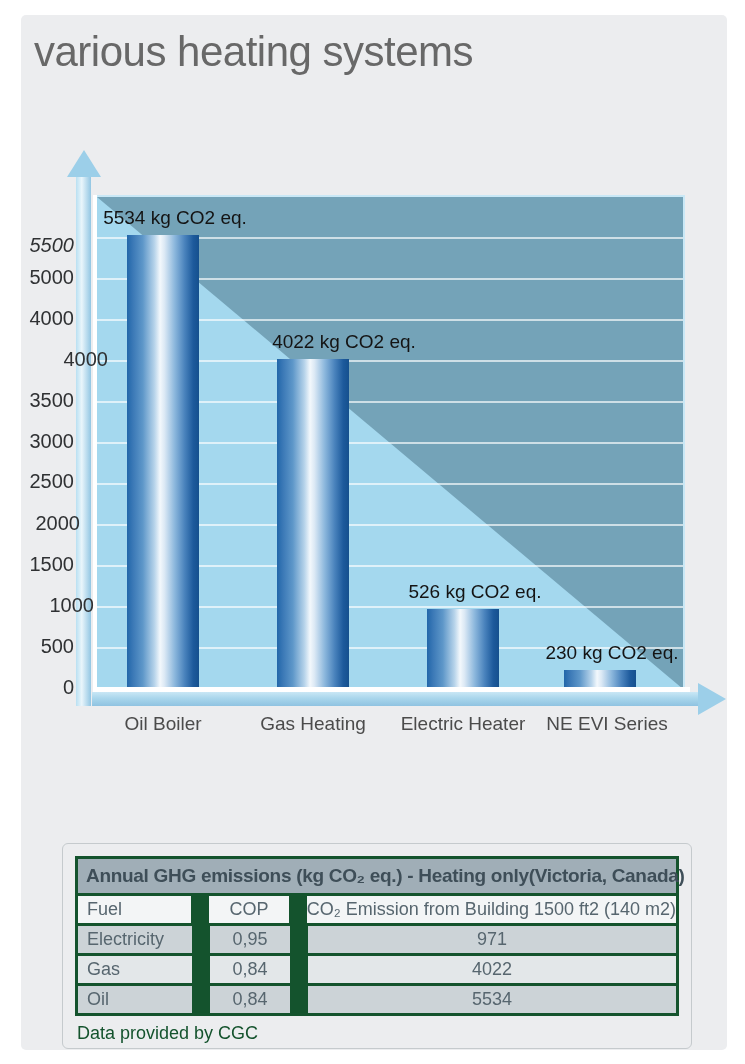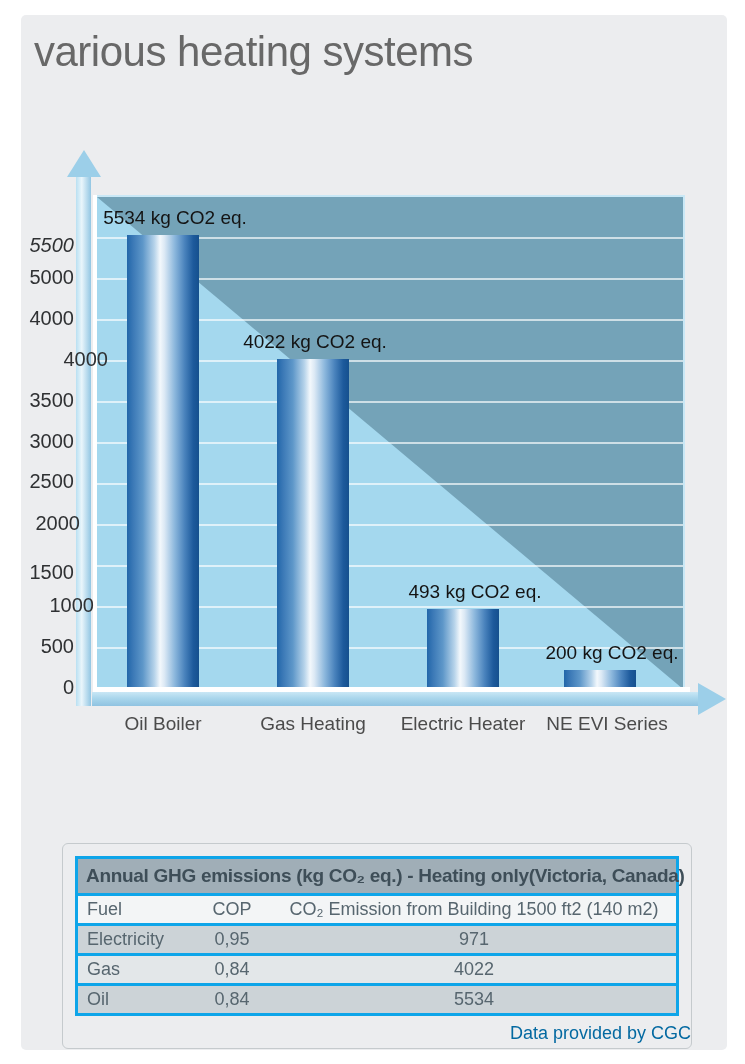--- a/index.html
+++ b/index.html
@@ -32,32 +32,32 @@
   .h-shaft{left:92px;top:692px;width:606px;height:14px;
     background:linear-gradient(180deg,#c9e7f5 0%,#a9d6ec 45%,#8fc3e1 100%);}
   .h-head{left:698px;top:683px;width:0;height:0;border-top:16px solid transparent;
     border-bottom:16px solid transparent;border-left:28px solid #9ccfe9;}
   .ytick{position:absolute;left:0;width:74px;text-align:right;font-size:20px;color:#2f3133;line-height:22px;}
   .vlabel{position:absolute;transform:translateX(-50%);white-space:nowrap;font-size:19px;font-weight:500;color:#141414;line-height:26px;}
   .catlabel{position:absolute;transform:translateX(-50%);white-space:nowrap;font-size:19px;color:#4b4b4b;top:712px;line-height:24px;}
   
   .table-panel{left:62px;top:843px;width:630px;height:206px;background:#ecedef;
     border:1px solid #c5cacd;border-radius:6px;box-sizing:border-box;}
-  .tbl-wrap{margin:12px 12px 0 12px;background:#0ea5e9;padding:3px;display:flex;flex-direction:column;gap:3px;}
+  .tbl-wrap{margin:12px 12px 0 12px;background:#14532d;padding:3px;display:flex;flex-direction:column;gap:3px;}
   .tbl-title{background:#a0aeb7;color:#3e4e58;font-weight:bold;font-size:19px;
     height:34px;line-height:34px;padding-left:8px;white-space:nowrap;letter-spacing:-0.3px;}
-  .trow{display:flex;gap:0;height:27px;}
+  .trow{display:flex;gap:18px;height:27px;}
   .tcell{font-size:18px;color:#57666f;line-height:27px;box-sizing:border-box;}
   .c1{width:114px;text-align:left;padding-left:9px;}
   .c2{width:80px;text-align:center;}
   .c3{flex:1;text-align:center;white-space:nowrap;}
   .row-head .tcell{background:#f3f5f6;}
   .row-dark .tcell{background:#ccd3d7;}
   .row-light .tcell{background:#e3e7e9;}
-  .footnote{margin:7px 0 0 14px;font-size:18px;color:#0369a1;text-align:right;}
+  .footnote{margin:7px 0 0 14px;font-size:18px;color:#14532d;}
 </style>
 </head>
 <body>
 
 <div class="abs panel"></div>
 
 <div class="abs title-block">
   <div class="title-l2 t-rest">various heating systems</div>
 </div>
 
@@ -89,35 +89,35 @@
       </div>
   </div>
   <div class="abs white-left"></div>
   <div class="abs white-base"></div>
   <div class="abs h-shaft"></div>
   <div class="abs h-head"></div>
   <div id="yticks">
       <div class="ytick" style="top: 676px;">0</div>
       <div class="ytick" style="top: 635px;">500</div>
       <div class="ytick" style="top: 594px; margin-left: 20px;">1000</div>
-      <div class="ytick" style="top: 553px; margin-top: 8px;">1500</div>
+      <div class="ytick" style="top: 553px;">1500</div>
       <div class="ytick" style="top: 512px; padding-left: 6px;">2000</div>
       <div class="ytick" style="top: 470px; text-align: right;">2500</div>
       <div class="ytick" style="top: 430px;">3000</div>
       <div class="ytick" style="top: 389px;">3500</div>
       <div class="ytick" style="top: 348px; padding-left: 34px;">4000</div>
       <div class="ytick" style="top: 307px;">4000</div>
       <div class="ytick" style="top: 266px;">5000</div>
       <div class="ytick" style="top: 234px; font-style: italic;">5500</div>
     </div>
   <div id="vlabels">
       <div class="vlabel" style="left: 175px; top: 205.212px;">5534 kg CO2 eq.</div>
-      <div class="vlabel" style="left: 315px; top: 329.196px;">4022 kg CO2 eq.</div>
-      <div class="vlabel" style="left: 475px; top: 579.378px;">493 kg CO2 eq.</div>
-      <div class="vlabel" style="left: 612px; top: 640.14px;">200 kg CO2 eq.</div>
+      <div class="vlabel" style="left: 344px; top: 329.196px;">4022 kg CO2 eq.</div>
+      <div class="vlabel" style="left: 475px; top: 579.378px;">526 kg CO2 eq.</div>
+      <div class="vlabel" style="left: 612px; top: 640.14px;">230 kg CO2 eq.</div>
     </div>
   <div id="catlabels">
       <div class="catlabel" style="left: 163px;">Oil Boiler</div>
       <div class="catlabel" style="left: 313px;">Gas Heating</div>
       <div class="catlabel" style="left: 463px;">Electric Heater</div>
       <div class="catlabel" style="left: 607px;">NE EVI Series</div>
     </div>
 </div>
 
 <div class="abs table-panel">

